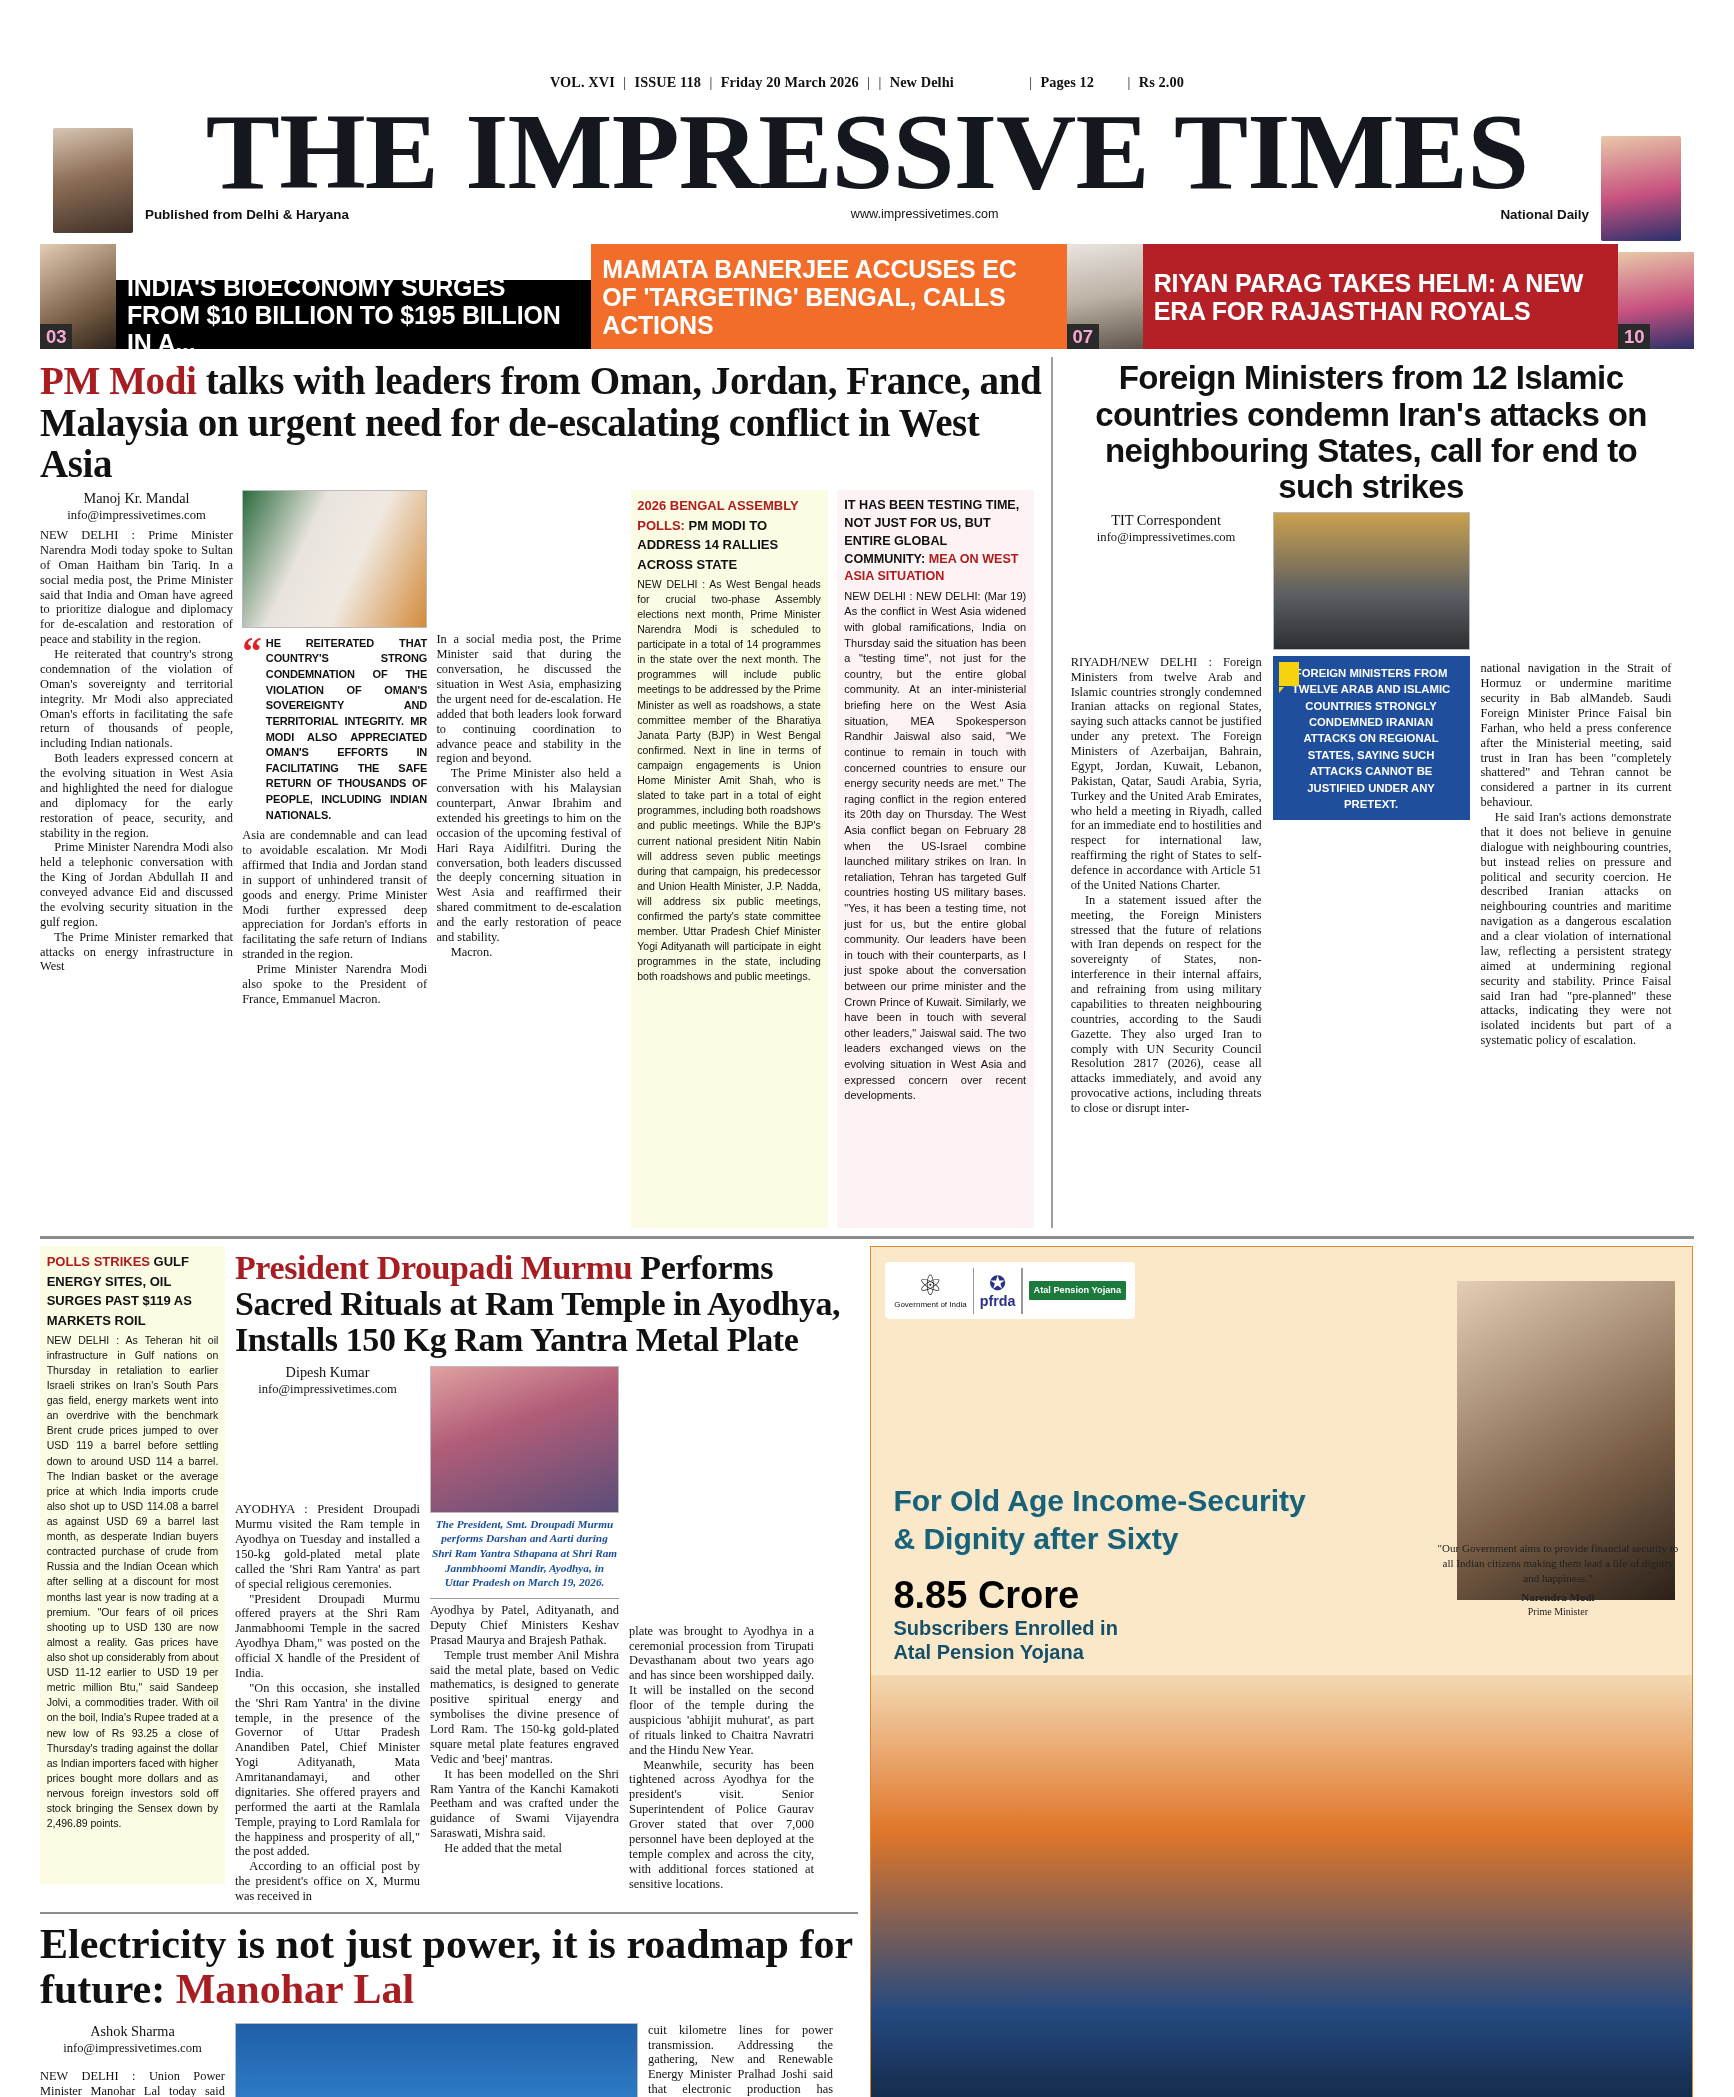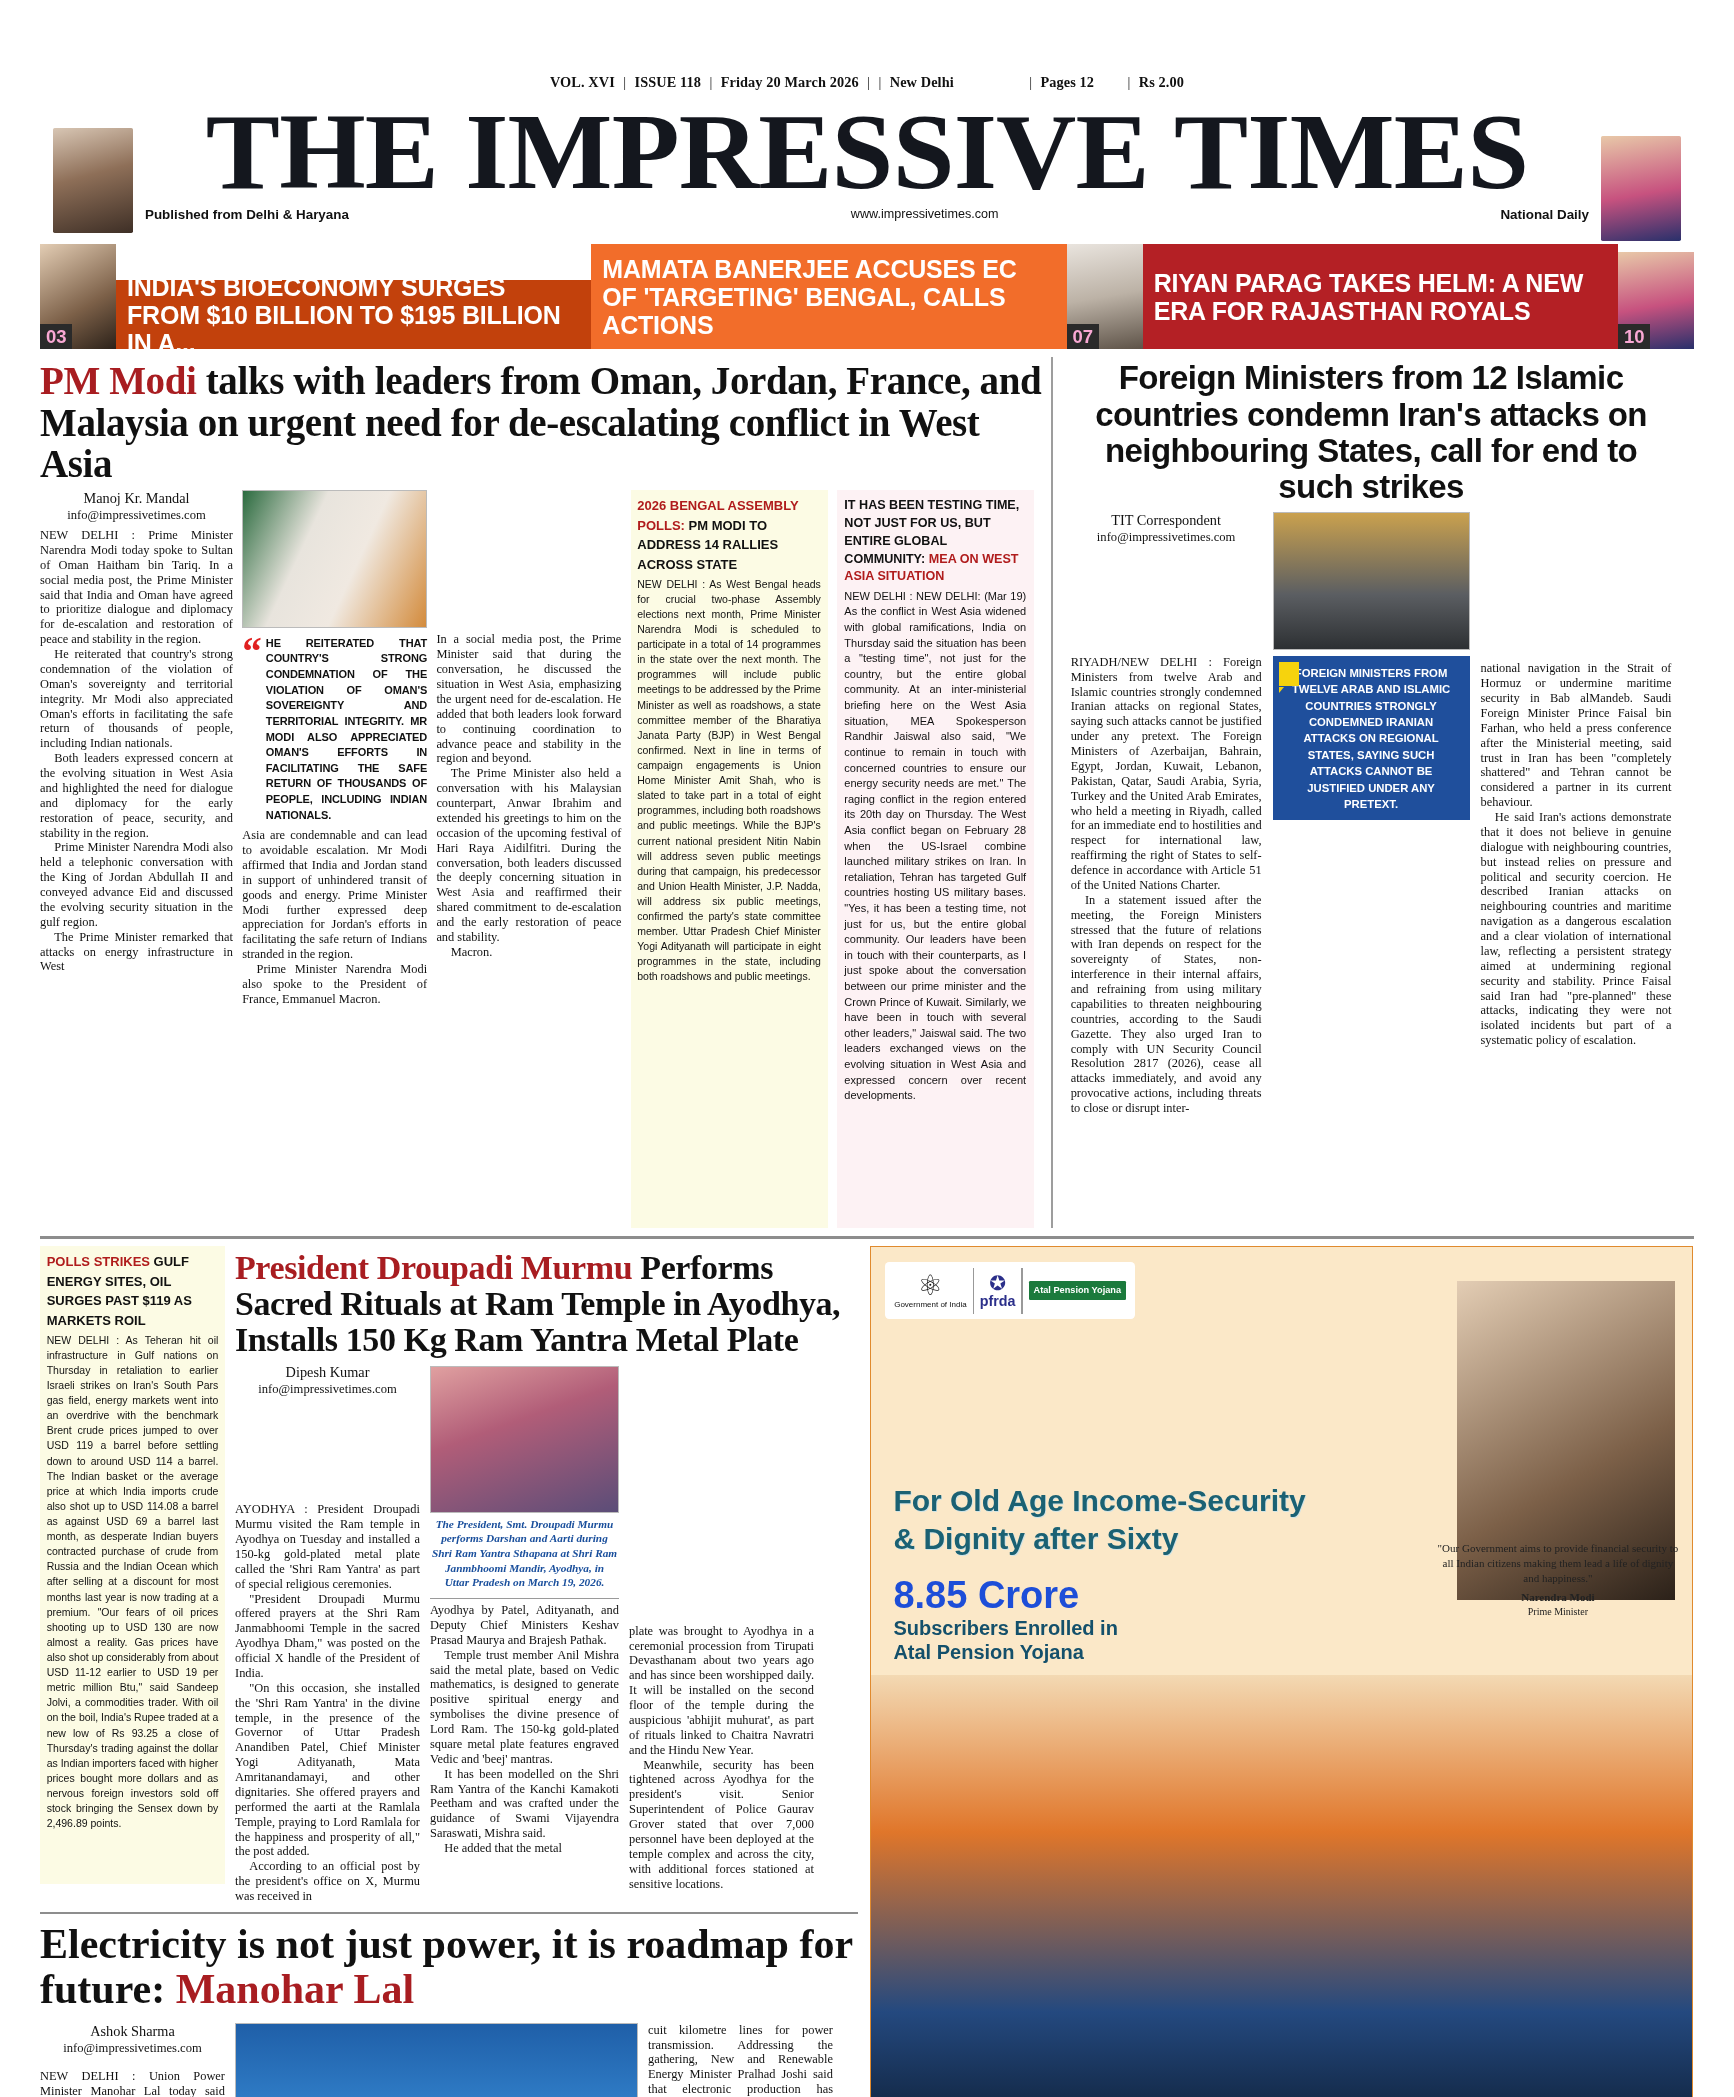--- a/index.html
+++ b/index.html
@@ -58,21 +58,21 @@
   .promo .num {
     position:absolute; left:0; bottom:0; background:#2a2a2a; color:#f9a8d4;
     font-family:"Liberation Sans", sans-serif; font-weight:bold; font-size:18.5px;
     padding:1.7px 5.9px; z-index:4;
   }
   .promo .txt {
     flex:1; display:flex; align-items:center; padding:4.2px 11px;
     font-family:"Liberation Sans", sans-serif; font-weight:bold;
     color:#fff; font-size:25px; line-height:1.12; letter-spacing:-0.2px;
   }
-  .promo .p1 { background:#c2410c;margin-top:36px; }
+  .promo .p1 { background:#000000;margin-top:36px; }
   .promo .p2 { background:#f26d2a; }
   .promo .p3 { background:#b42025; }
 
   
   .rule { height:2.9px; background:#8d8d8d; margin:7.6px 0; }
   .thin-rule { height:1.3px; background:#9a9a9a; margin:4.2px 0; }
 
   
   .topsec { display:flex; gap:0; }
   .leftblock { width:1003px; }
@@ -142,21 +142,21 @@
     padding:0; height:1317px; overflow:hidden;
   }
   .adInner{ position:relative; height:100%; }
   .adLogos { position:absolute; left:14.3px; top:14.3px; background:#fff; border-radius:4.2px;
     display:flex; align-items:center; gap:5.9px; padding:5.9px 9.2px; }
   .adLogos .l { text-align:center; font-family:"Liberation Sans",sans-serif; }
   .adTitle { position:absolute; left:22.7px; top:235px;
     font-family:"Liberation Sans", sans-serif; font-weight:bold; font-size:30px;
     color:#1b6173; line-height:1.25; text-shadow:0.8px 0.8px 0 #cfe3e6; }
   .adCrore { position:absolute; left:22.7px; top:327px;
-    font-family:"Liberation Sans", sans-serif; font-weight:bold; font-size:38px; color:#1d4ed8; }
+    font-family:"Liberation Sans", sans-serif; font-weight:bold; font-size:38px; color:#000000; }
   .adSub { position:absolute; left:22.7px; top:369px;
     font-family:"Liberation Sans", sans-serif; font-weight:bold; font-size:20px; color:#14506b; line-height:1.2;}
   .adQuote { position:absolute; right:12.6px; top:294px; width:243px;
     font-family:"Liberation Serif", serif; font-size:11px; line-height:1.35; color:#222; text-align:center;}
   .adQuote .nm { font-weight:bold; display:block; margin-top:4.2px; }
   .adQuote .rl { display:block; font-size:10px; }
   .adPhoto { position:absolute; right:17px; top:34px; width:218px; height:319px; }
   .adPeople { position:absolute; left:0; right:0; top:428px; height:449px; }
 
   

